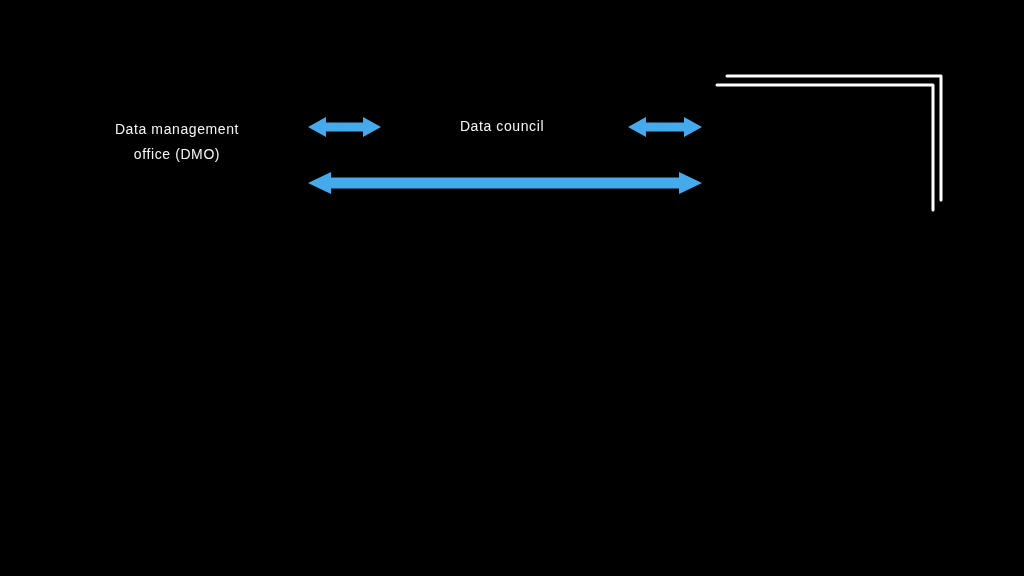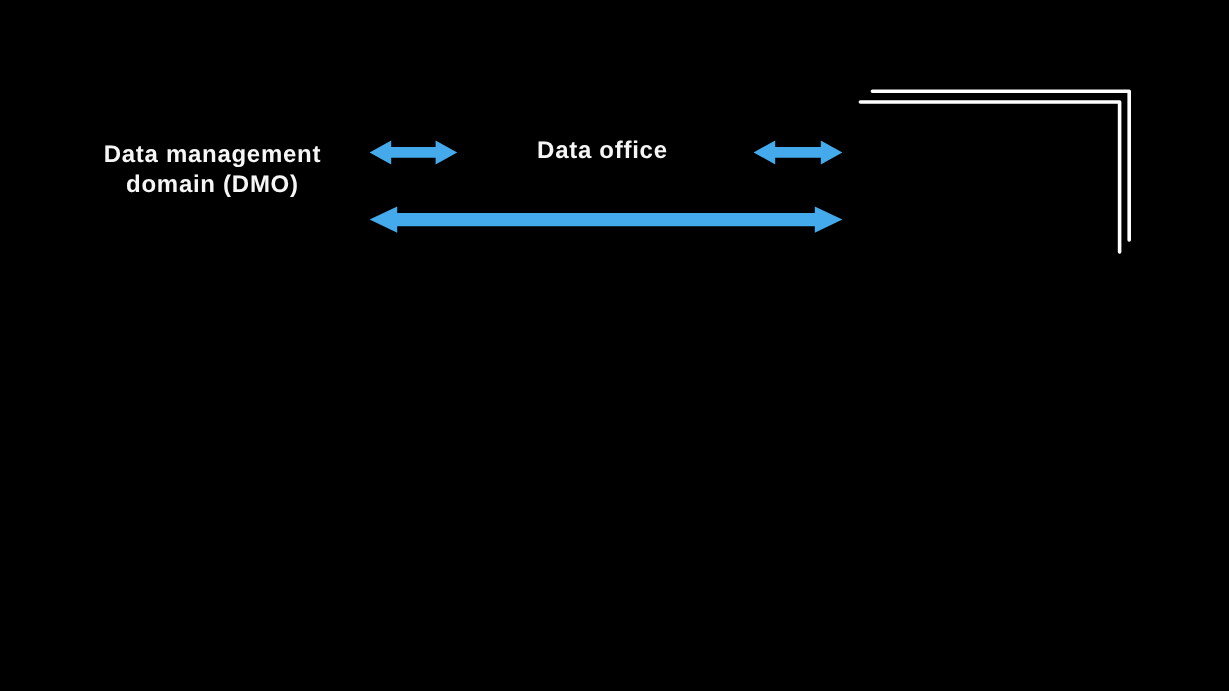--- a/index.html
+++ b/index.html
@@ -19,22 +19,22 @@
     position: absolute;
     left: 0;
     top: 0;
     width: 1024px;
     height: 576px;
   }
   .node-label {
     position: absolute;
     transform: translate(-50%, -50%);
     color: #f6f6f6;
-    font-size: 20px;
-    font-weight: 700;
+    font-size: 14px;
+    font-weight: 400;
     letter-spacing: 0.6px;
     line-height: 25px;
     text-align: center;
     white-space: nowrap;
   }
   .node-label--dmo        { left: 177px; top: 142px; }
   .node-label--council    { left: 502px; top: 126px; }
   .node-label--leadership { left: 825px; top: 143px; }
 </style>
 </head>
@@ -50,23 +50,23 @@
 
     <polygon points="308,183 331,172 331,177.5 679,177.5 679,172 702,183 679,194 679,188.5 331,188.5 331,194" fill="#45aaec"></polygon>
 
     <polyline fill="none" stroke-width="3" stroke-linecap="round" stroke-linejoin="round" points="727,76 941,76 941,200" stroke="#ffffff"></polyline>
 
     <polyline fill="none" stroke-width="3" stroke-linecap="round" stroke-linejoin="round" points="717,85 933,85 933,210" stroke="#ffffff"></polyline>
   </svg>
 
   <div class="node-label node-label--dmo">
     <div>Data management</div>
-    <div>domain (DMO)</div>
+    <div>office (DMO)</div>
   </div>
 
   <div class="node-label node-label--council">
-    <div>Data office</div>
+    <div>Data council</div>
   </div>
 
   <div class="node-label node-label--leadership">
   </div>
 
 </div>
 
 </body></html>

